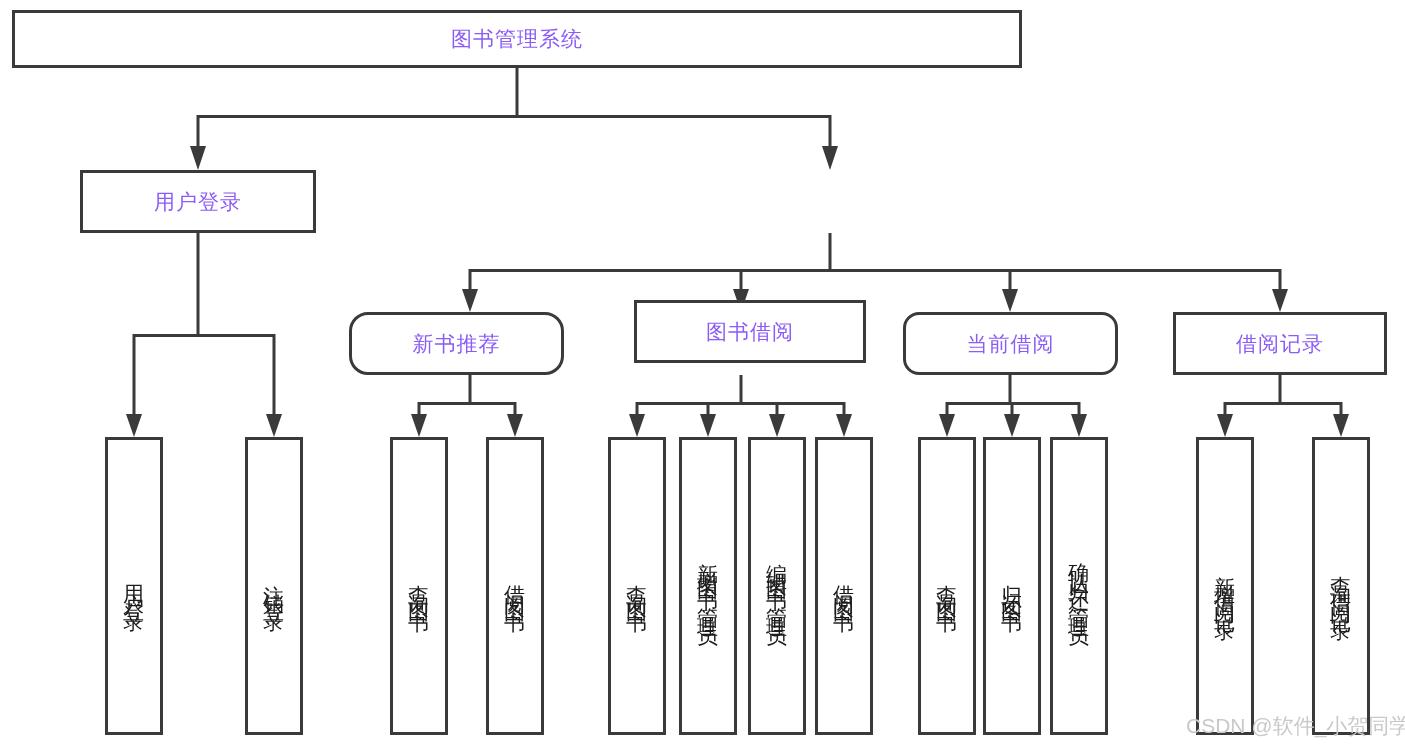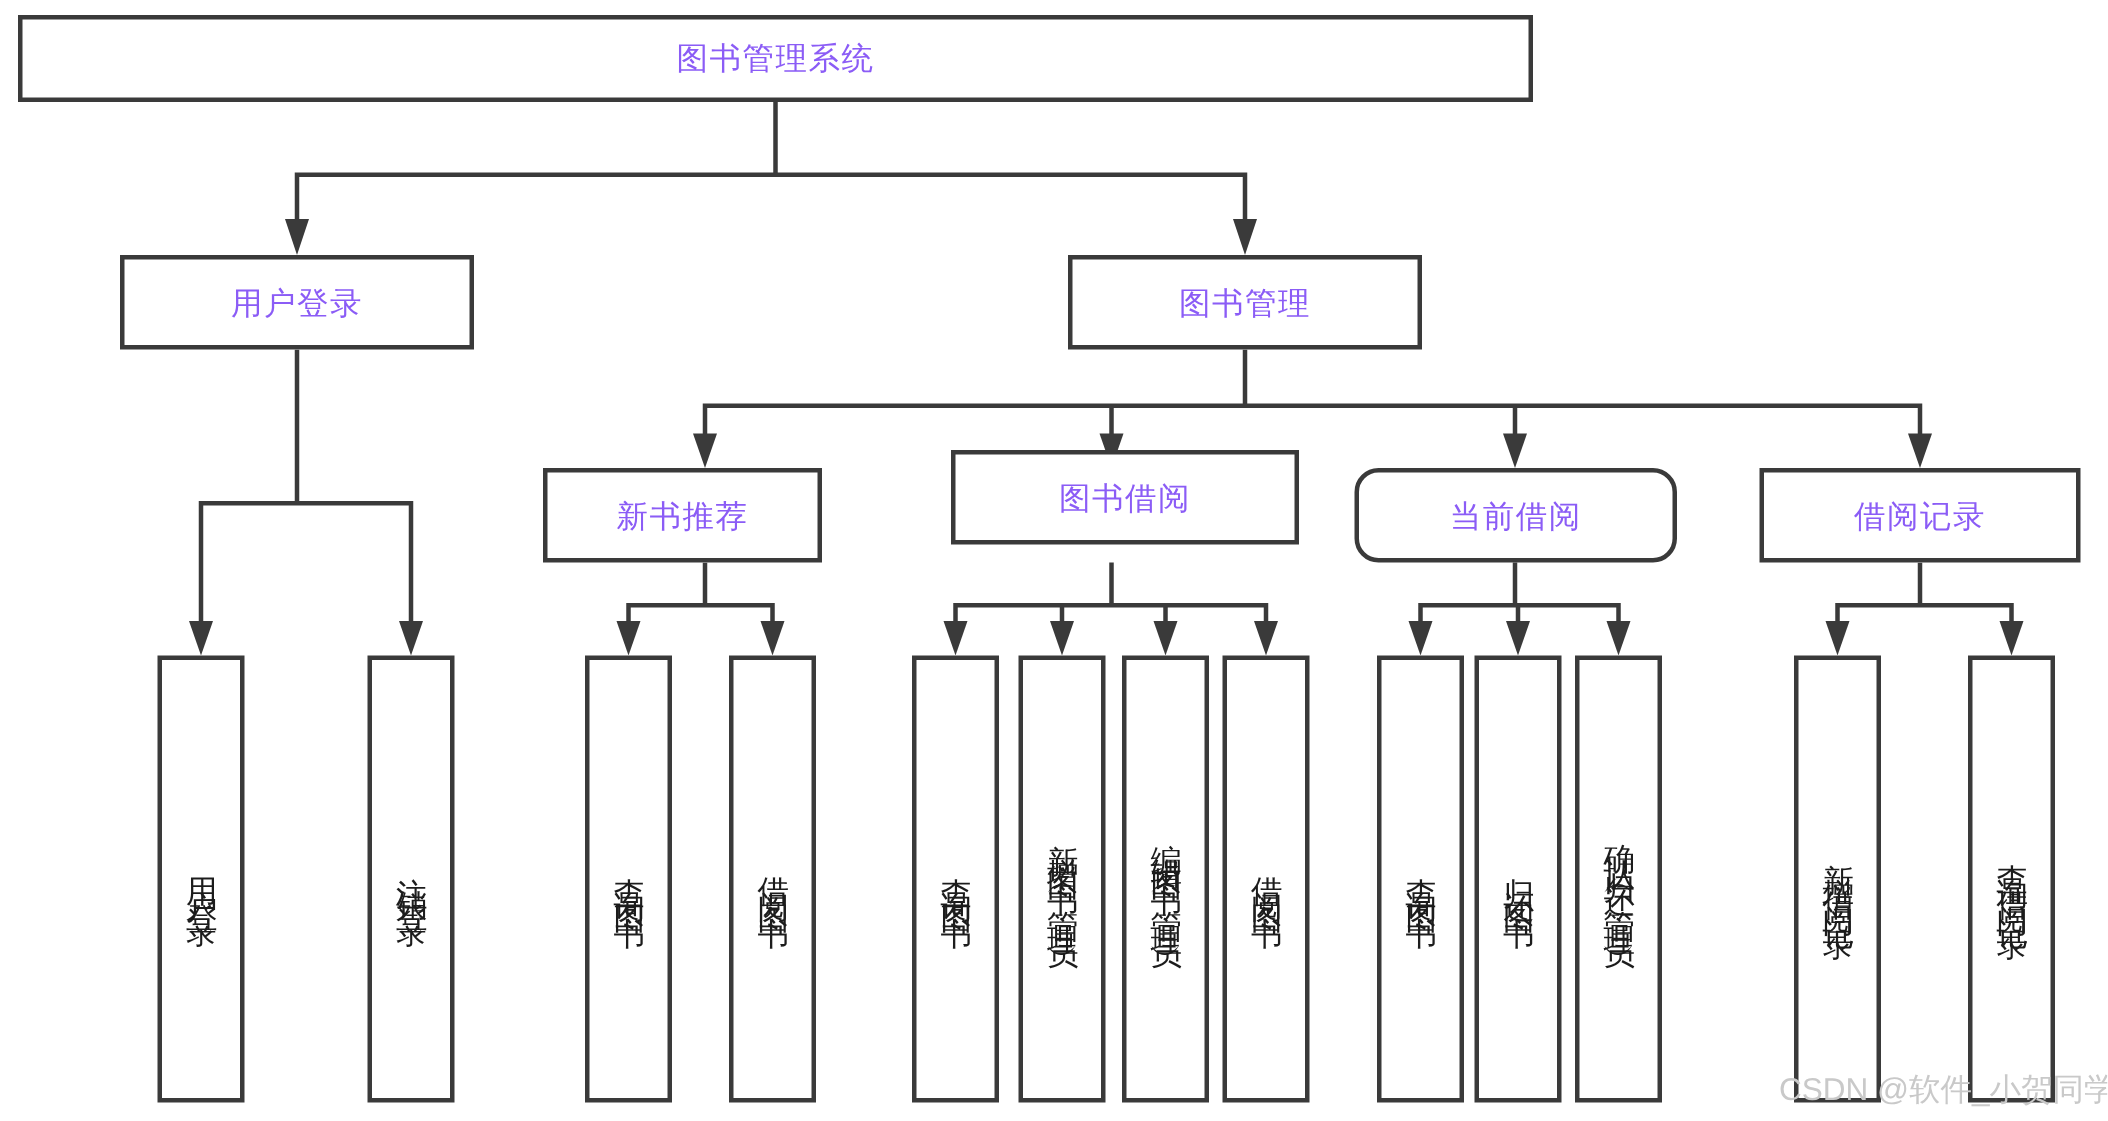--- a/index.html
+++ b/index.html
@@ -104,25 +104,22 @@
     </g>
   </svg>
 
   <div class="node" style="left:12px; top:10px; width:1010px; height:58px;">
     <span>图书管理系统</span>
   </div>
 
   <div class="node" style="left:80px; top:170px; width:236px; height:63px;">
     <span>用户登录</span>
   </div>
-  <div class="node" style="left:712px; top:170px; width:236px; height:63px;">
-    <span>图书管理</span>
-  </div>
 
-  <div class="node" style="left:362px; top:312px; width:186px; height:63px;">
+  <div class="node" style="left:349px; top:312px; width:215px; height:63px;border-radius:19px;">
     <span>新书推荐</span>
   </div>
   <div class="node" style="left:634px; top:300px; width:232px; height:63px;">
     <span>图书借阅</span>
   </div>
   <div class="node" style="left:903px; top:312px; width:215px; height:63px;border-radius:16px;">
     <span>当前借阅</span>
   </div>
   <div class="node" style="left:1173px; top:312px; width:214px; height:63px;">
     <span>借阅记录</span>

